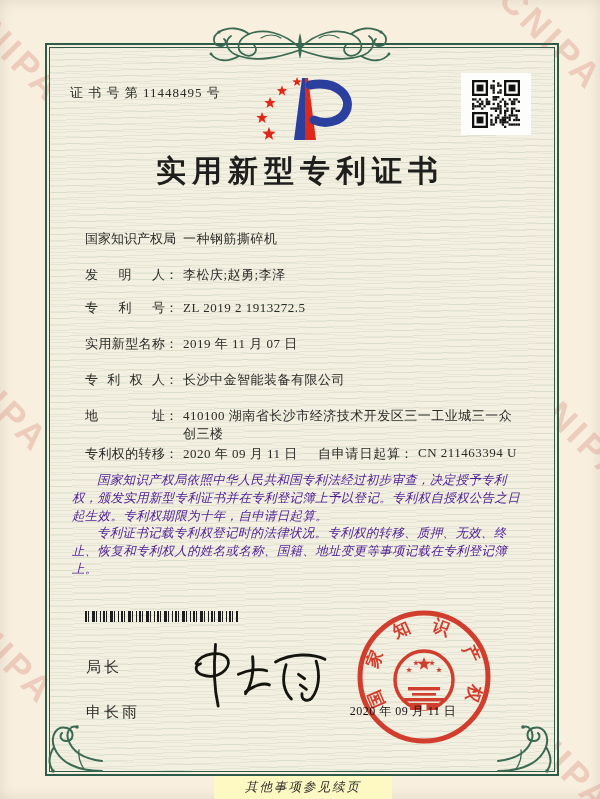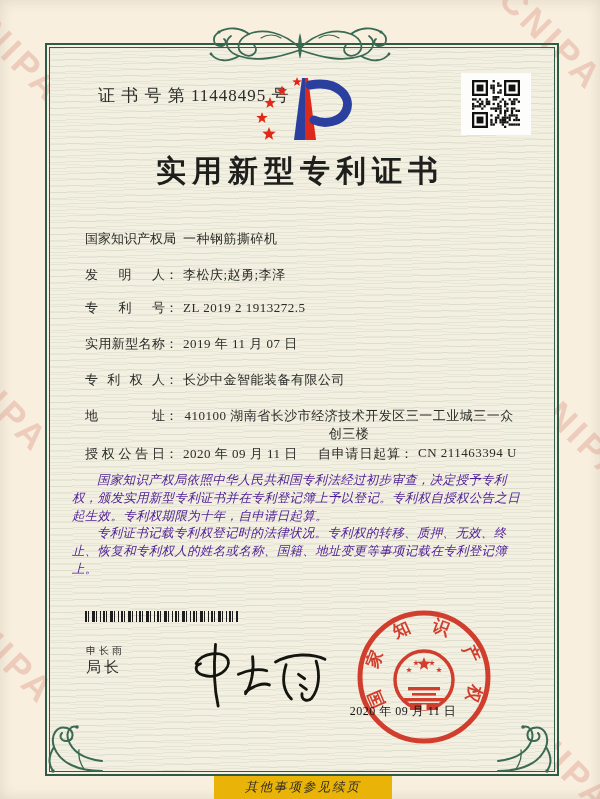--- a/index.html
+++ b/index.html
@@ -32,58 +32,58 @@
     background-color:#f3efe1;
     background-image:
       repeating-linear-gradient(178deg, rgba(122,156,118,.13) 0 1px, transparent 1px 6px),
       repeating-linear-gradient(182deg, rgba(122,156,118,.09) 0 1px, transparent 1px 7px);
   }
   .orn-top{position:absolute; left:205px; top:24px; width:190px; height:44px; z-index:3;}
   .orn-corner{position:absolute; width:60px; height:56px; z-index:3;}
   .orn-bl{left:44px; top:719px;}
   .orn-br{left:496px; top:719px; transform:scaleX(-1);}
   
-  .cert-no{position:absolute; left:70px; top:84px; font-size:17px; letter-spacing:1px; z-index:4;margin-left:28px;}
+  .cert-no{position:absolute; left:70px; top:84px; font-size:13px; letter-spacing:1px; z-index:4;}
   .logo{position:absolute; left:253px; top:72px; width:100px; height:80px; z-index:4;}
   .qr-patch{position:absolute; left:461px; top:73px; width:70px; height:62px;
             background:#fdfdfb; z-index:4; display:flex; align-items:center; justify-content:center;}
   .qr{width:48px; height:48px;}
   .title{position:absolute; left:0; top:151px; width:600px; text-align:center;
          font-size:30px; font-weight:bold; letter-spacing:6px; padding-left:0;
          box-sizing:border-box; color:#1e1e1c; z-index:4;}
   
   .field-row{position:absolute; left:85px; font-size:13px; line-height:17px; z-index:4; white-space:nowrap;}
   .flabel{display:inline-block; width:80px; text-align:justify; text-align-last:justify; vertical-align:top;}
   .fcolon{display:inline-block; vertical-align:top;}
-  .fvalue{display:inline-block; margin-left:5px; vertical-align:top; letter-spacing:.5px;text-align:center;}
+  .fvalue{display:inline-block; margin-left:5px; vertical-align:top; letter-spacing:.5px;}
   .r1{top:230px;} .r2{top:266px;} .r3{top:299px;} .r4{top:335px;} .r5{top:371px;}
   .r6{top:407px;} .r6 .fvalue{white-space:normal; width:332px; line-height:18px;}
   .r7{top:445px;}
   .grant-no{position:absolute; left:318px; top:445px; font-size:13px; z-index:4; white-space:nowrap;}
   .grant-no .flabel{width:82px;}
   
   .body-text{position:absolute; left:72px; top:472px; width:460px; z-index:4;
              font-size:12.5px; line-height:17.8px; font-style:italic; color:#4c1d95;}
   .body-text p{margin:0; text-indent:2em; letter-spacing:.3px;}
   
   .barcode{position:absolute; left:85px; top:611px; width:153px; height:11px; z-index:4;
     background:repeating-linear-gradient(90deg,
       #1d1d1d 0 2px, transparent 2px 3px, #1d1d1d 3px 4px, transparent 4px 7px,
       #1d1d1d 7px 10px, transparent 10px 11px, #1d1d1d 11px 12px, transparent 12px 15px,
       #1d1d1d 15px 16px, transparent 16px 18px);}
   .signer-title{position:absolute; left:86px; top:658px; font-size:15px; letter-spacing:3px; z-index:4;}
-  .signer-name{position:absolute; left:86px; top:644px; font-size:10px; letter-spacing:3px; z-index:4;}
+  .signer-name{position:absolute; left:86px; top:703px; font-size:15px; letter-spacing:3px; z-index:4;}
   .signature{position:absolute; left:182px; top:634px; width:150px; height:78px; z-index:4;}
   .seal{position:absolute; left:353px; top:606px; width:144px; height:144px; z-index:5; opacity:.92;}
   .seal-date{position:absolute; left:348px; top:703px; width:110px; text-align:center;
              font-size:12px; color:#141414; z-index:6; letter-spacing:.5px; white-space:nowrap;}
   .page-no{position:absolute; left:180px; top:748px; width:200px; text-align:center;
            font-size:11.5px; color:#3a3a36; z-index:4; letter-spacing:1px;margin-top:48px;}
   .note-patch{position:absolute; left:214px; top:776px; width:178px; height:23px;
-              background:#eab308; z-index:6; display:flex; align-items:center; justify-content:center;}
+              background:#fef9c3; z-index:6; display:flex; align-items:center; justify-content:center;}
   .note{font-size:12.5px; letter-spacing:2px; color:#2d2d2a; font-style:italic;}
 </style>
 </head>
 <body>
 
 <div class="page">
 
   <div class="wm pink w1">CNIPA</div>
   <div class="wm pink w2">CNIPA</div>
   <div class="wm pink w3">CNIPA</div>
@@ -292,21 +292,21 @@
   <div class="field-row r4">
     <span class="flabel">实用新型名称</span><span class="fcolon">：</span><span class="fvalue">2019 年 11 月 07 日</span>
   </div>
   <div class="field-row r5">
     <span class="flabel">专利权人</span><span class="fcolon">：</span><span class="fvalue">长沙中金智能装备有限公司</span>
   </div>
   <div class="field-row r6">
     <span class="flabel">地址</span><span class="fcolon">：</span><span class="fvalue">410100 湖南省长沙市经济技术开发区三一工业城三一众创三楼</span>
   </div>
   <div class="field-row r7">
-    <span class="flabel">授权公告日</span><span class="fcolon">：</span><span class="fvalue">2020 年 09 月 11 日</span>
+    <span class="flabel">专利权的转移</span><span class="fcolon">：</span><span class="fvalue">2020 年 09 月 11 日</span>
   </div>
   <div class="grant-no">
     <span class="flabel">自申请日起算</span><span class="fcolon">：</span><span class="fvalue">CN 211463394 U</span>
   </div>
 
   <div class="body-text">
     <p>国家知识产权局依照中华人民共和国专利法经过初步审查，决定授予专利权，颁发实用新型专利证书并在专利登记簿上予以登记。专利权自授权公告之日起生效。专利权期限为十年，自申请日起算。</p>
     <p>专利证书记载专利权登记时的法律状况。专利权的转移、质押、无效、终止、恢复和专利权人的姓名或名称、国籍、地址变更等事项记载在专利登记簿上。</p>
   </div>
 

